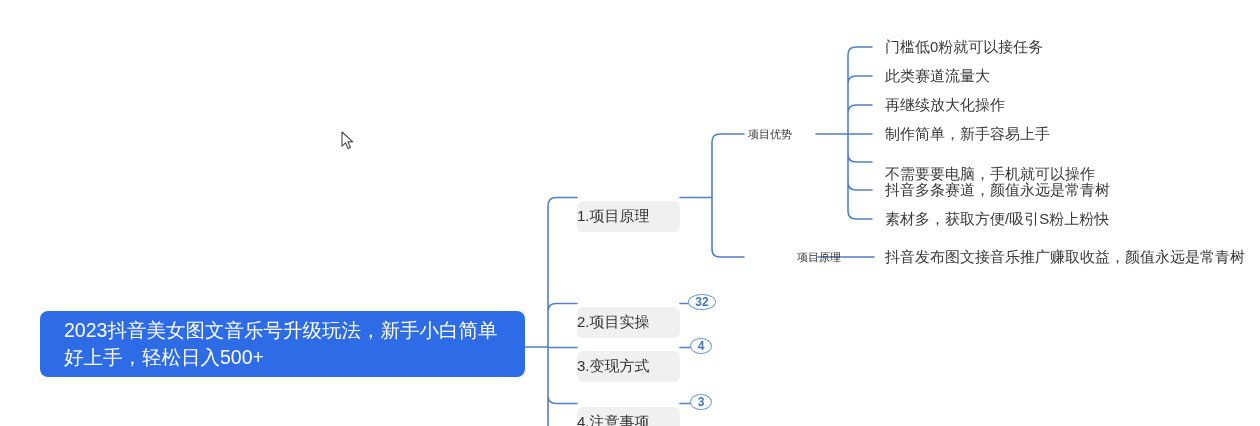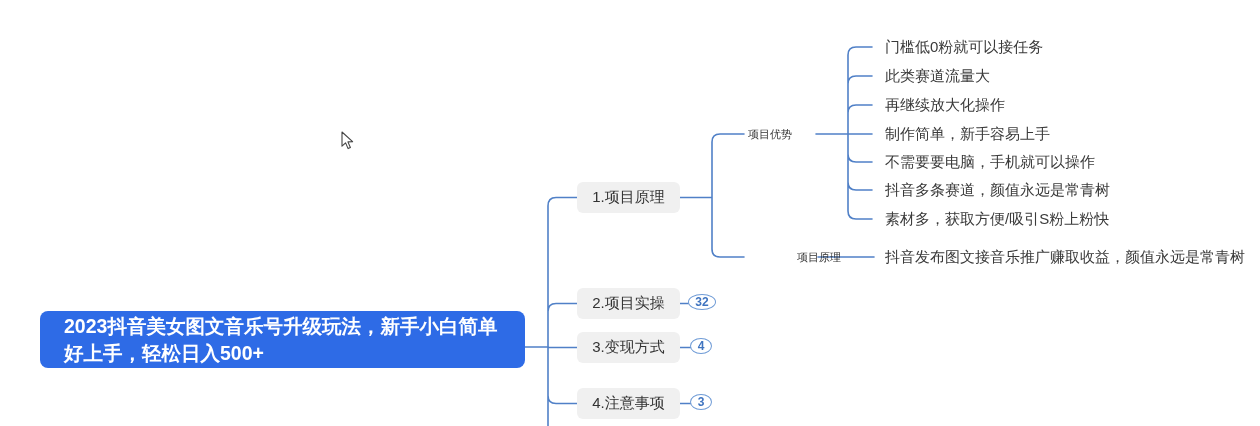--- a/index.html
+++ b/index.html
@@ -22,46 +22,47 @@
   }
   #wires path {
     fill: none;
     stroke: var(--connector, #5080c7);
     stroke-width: 1.6;
     stroke-linecap: round;
   }
   .root-node {
     position: absolute;
     left: 40px; top: 311px;
-    width: 485px; height: 57px;
+    width: 485px; height: 66px;
     box-sizing: border-box;
     background: var(--root-bg, #2e6be6);
     color: var(--root-text, #ffffff);
     border-radius: 8px;
     padding: 8px 24px;
     font-size: 19.5px;
     line-height: 27px;
-    font-weight: 700;
+    font-weight: 400;
     display: flex;
     align-items: center;
     cursor: default;
   }
   .branch-node {
     position: absolute;
     left: 577px;
     width: 103px; height: 31px;
     box-sizing: border-box;
     background: var(--node-bg, #f0f0f0);
     color: var(--node-text, #333333);
     border-radius: 6px;
     font-size: 15px;
     display: flex;
     align-items: center;
-    justify-content: center;
+    justify-content: flex-start;
     white-space: nowrap;
+    margin-top: 19px;
   }
   .count-badge {
     position: absolute;
     box-sizing: border-box;
     height: 16px;
     background: var(--badge-bg, #ffffff);
     border: 1.5px solid var(--badge-border, #6f9bd6);
     border-radius: 50%;
     color: var(--badge-text, #3f74c0);
     font-size: 12px;
@@ -158,21 +159,21 @@
     <span>3</span>
   </div>
 
   <div class="subtopic-label" style="left:748px; top:124px;">项目优势</div>
   <div class="subtopic-label" style="left:749px; top:247px;margin-left:48px;">项目原理</div>
 
   <div class="leaf-label" style="top:37px">门槛低0粉就可以接任务</div>
   <div class="leaf-label" style="top:66px">此类赛道流量大</div>
   <div class="leaf-label" style="top:95px">再继续放大化操作</div>
   <div class="leaf-label" style="top:124px">制作简单，新手容易上手</div>
-  <div class="leaf-label" style="top:152px">不需要要电脑，手机就可以操作</div>
+  <div class="leaf-label" style="top:164px">不需要要电脑，手机就可以操作</div>
   <div class="leaf-label" style="top:209px">素材多，获取方便/吸引S粉上粉快</div>
   <div class="leaf-label" style="top:180px">抖音多条赛道，颜值永远是常青树</div>
 
   <div class="leaf-label" style="top:247px">抖音发布图文接音乐推广赚取收益，颜值永远是常青树</div>
 
   <div class="cursor-wrap">
     <svg width="14" height="20" viewBox="0 0 14 20" xmlns="http://www.w3.org/2000/svg">
       <path d="M1,1 L1,15.2 L4.6,11.9 L7.1,17.6 L9.4,16.5 L6.9,10.9 L11.6,10.7 Z" fill="#ffffff" stroke="#444444" stroke-width="1.1" stroke-linejoin="round"></path>
     </svg>
   </div>

